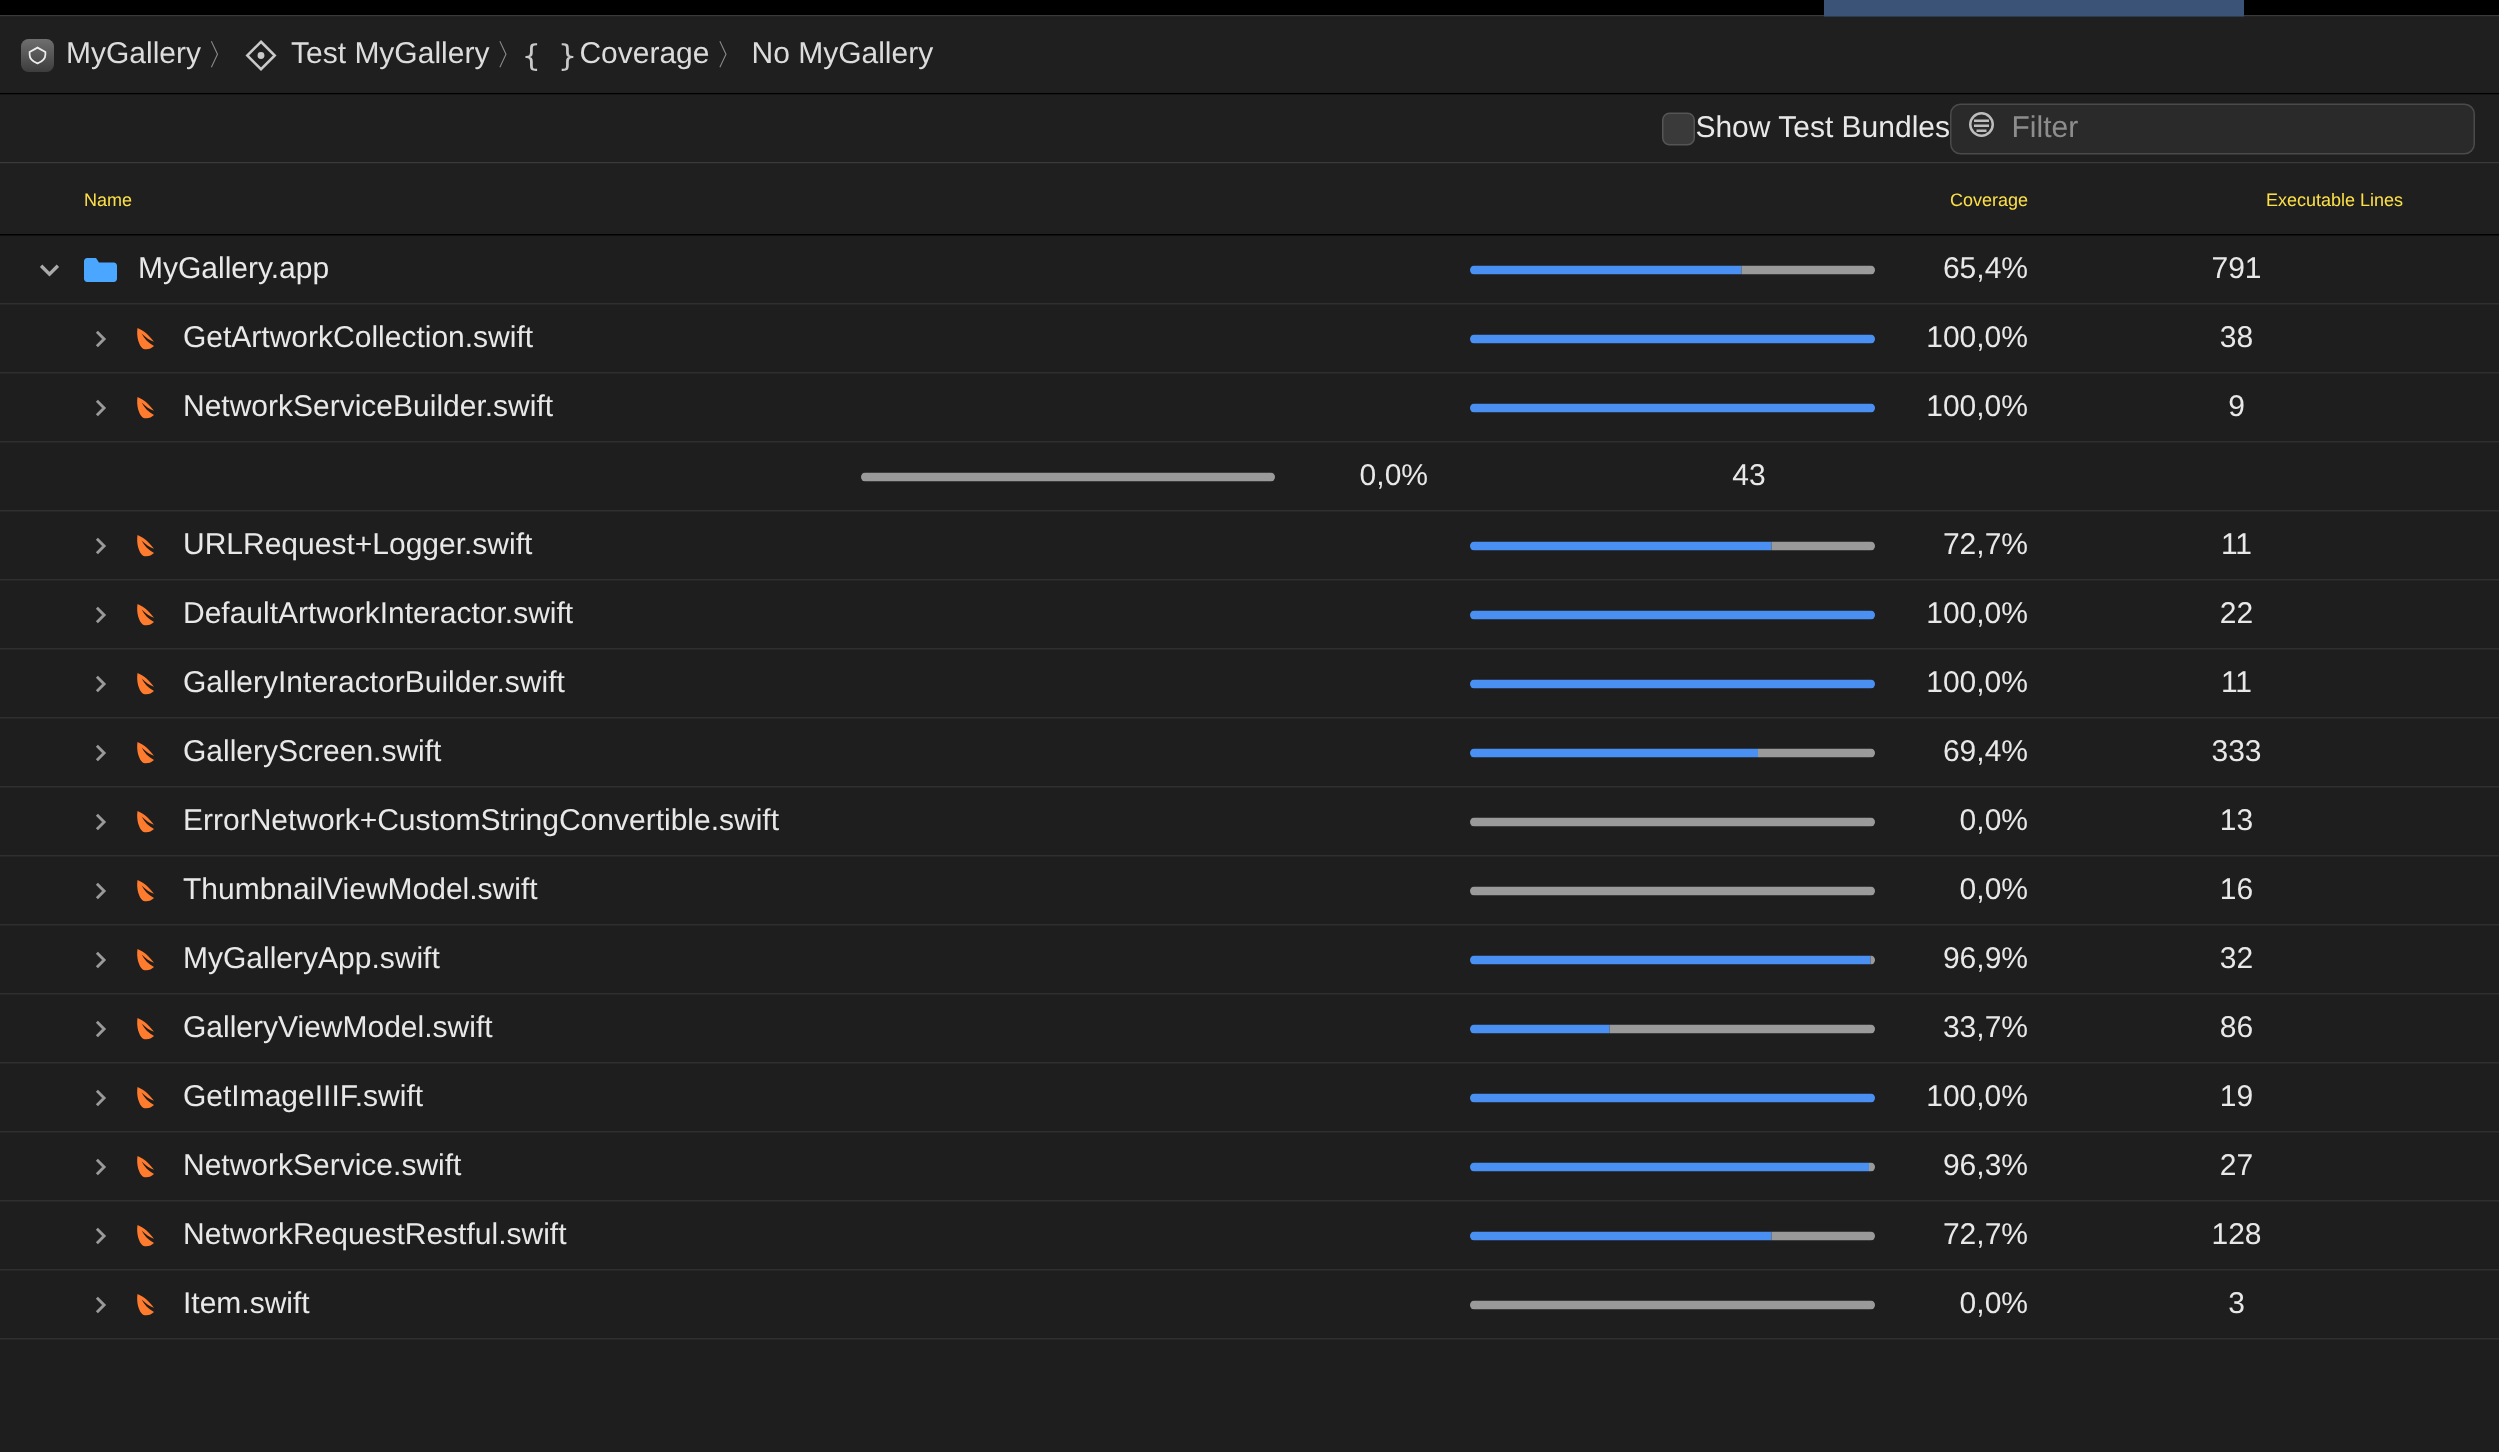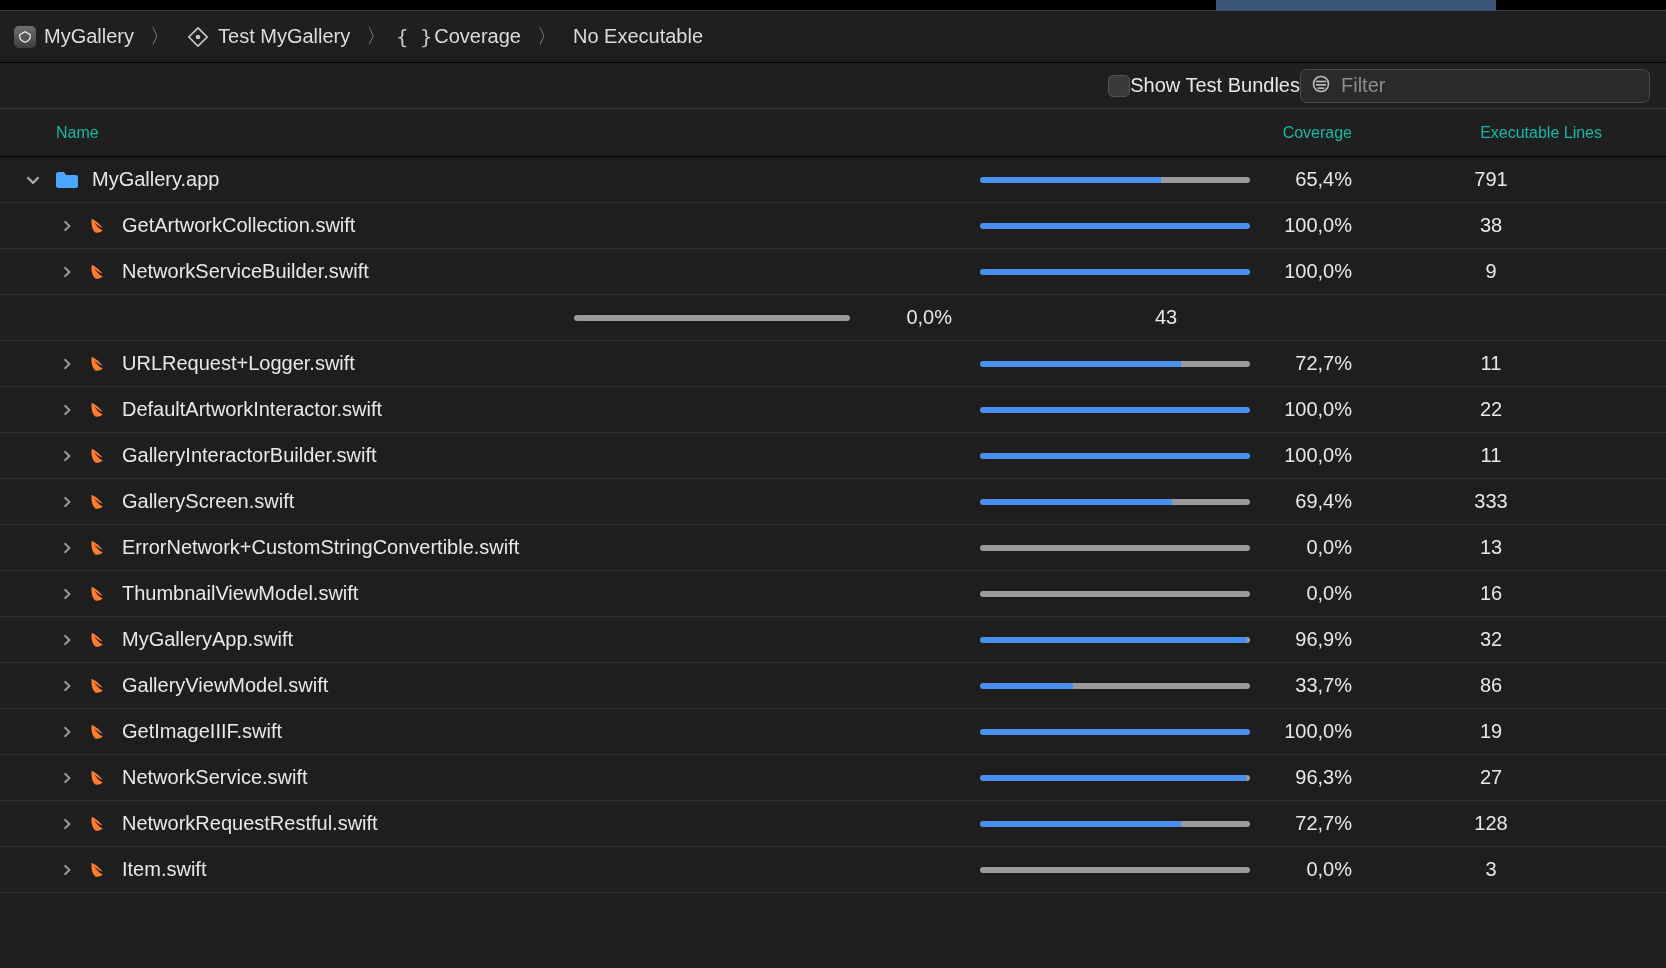--- a/index.html
+++ b/index.html
@@ -27,21 +27,21 @@
   }
 
   
   .breadcrumb {
     display: flex;
     align-items: center;
     height: 52px;
     padding: 0 14px;
     background: #1f1f1f;
     border-bottom: 1px solid #000;
-    gap: 14px;
+    gap: 2px;
     font-size: 20px;
     color: #dcdcdc;
   }
   .breadcrumb .seg { display: flex; align-items: center; gap: 8px; }
   .breadcrumb .chev { color: #8a8a8a; font-size: 20px; padding: 0 2px; }
   .app-badge {
     width: 22px; height: 22px; border-radius: 5px;
     background: linear-gradient(#6f6f6f,#3d3d3d);
     display: inline-flex; align-items: center; justify-content: center;
     font-size: 13px; color: #e8e8e8;
@@ -81,22 +81,22 @@
   .filter-field input::placeholder { color: #8d8d8d; }
 
   
   .columns {
     display: grid;
     grid-template-columns: 980px 400px 250px;
     height: 48px;
     align-items: center;
     background: #1f1f1f;
     border-bottom: 1px solid #000;
-    font-size: 16px;
-    color: #14b8a6;
+    font-size: 12px;
+    color: #fde047;
   }
   .columns .col-name  { padding-left: 56px; position: relative; }
   .columns .col-cov   { text-align: right; padding-right: 28px; position: relative; }
   .columns .col-lines { text-align: right; padding-right: 28px; position: relative; }
   .col-divider {
     position: absolute; right: 0; top: 12px; bottom: 12px; width: 1px; background: #3d3d3d;
   }
 
   
   .row {
@@ -160,21 +160,21 @@
     </span>
     <span>Test MyGallery</span>
   </span>
   <span class="chev">〉</span>
   <span class="seg">
     <span class="icon-plain" style="font-family:monospace;font-size:20px;color:#c9c9c9;">{&nbsp;}</span>
     <span>Coverage</span>
   </span>
   <span class="chev">〉</span>
   <span class="seg">
-    <span>No Executable</span>
+    <span>No MyGallery</span>
   </span>
 </div>
 
 <div class="filterbar">
   <span class="checkbox"></span>
   <span class="filterbar-label">Show Test Bundles</span>
   <span class="filter-field">
     <span style="color:#bdbdbd;">
       <svg width="20" height="20" viewBox="0 0 24 24" fill="none" stroke="#bdbdbd" stroke-width="2">
           <circle cx="12" cy="12" r="9"></circle>

